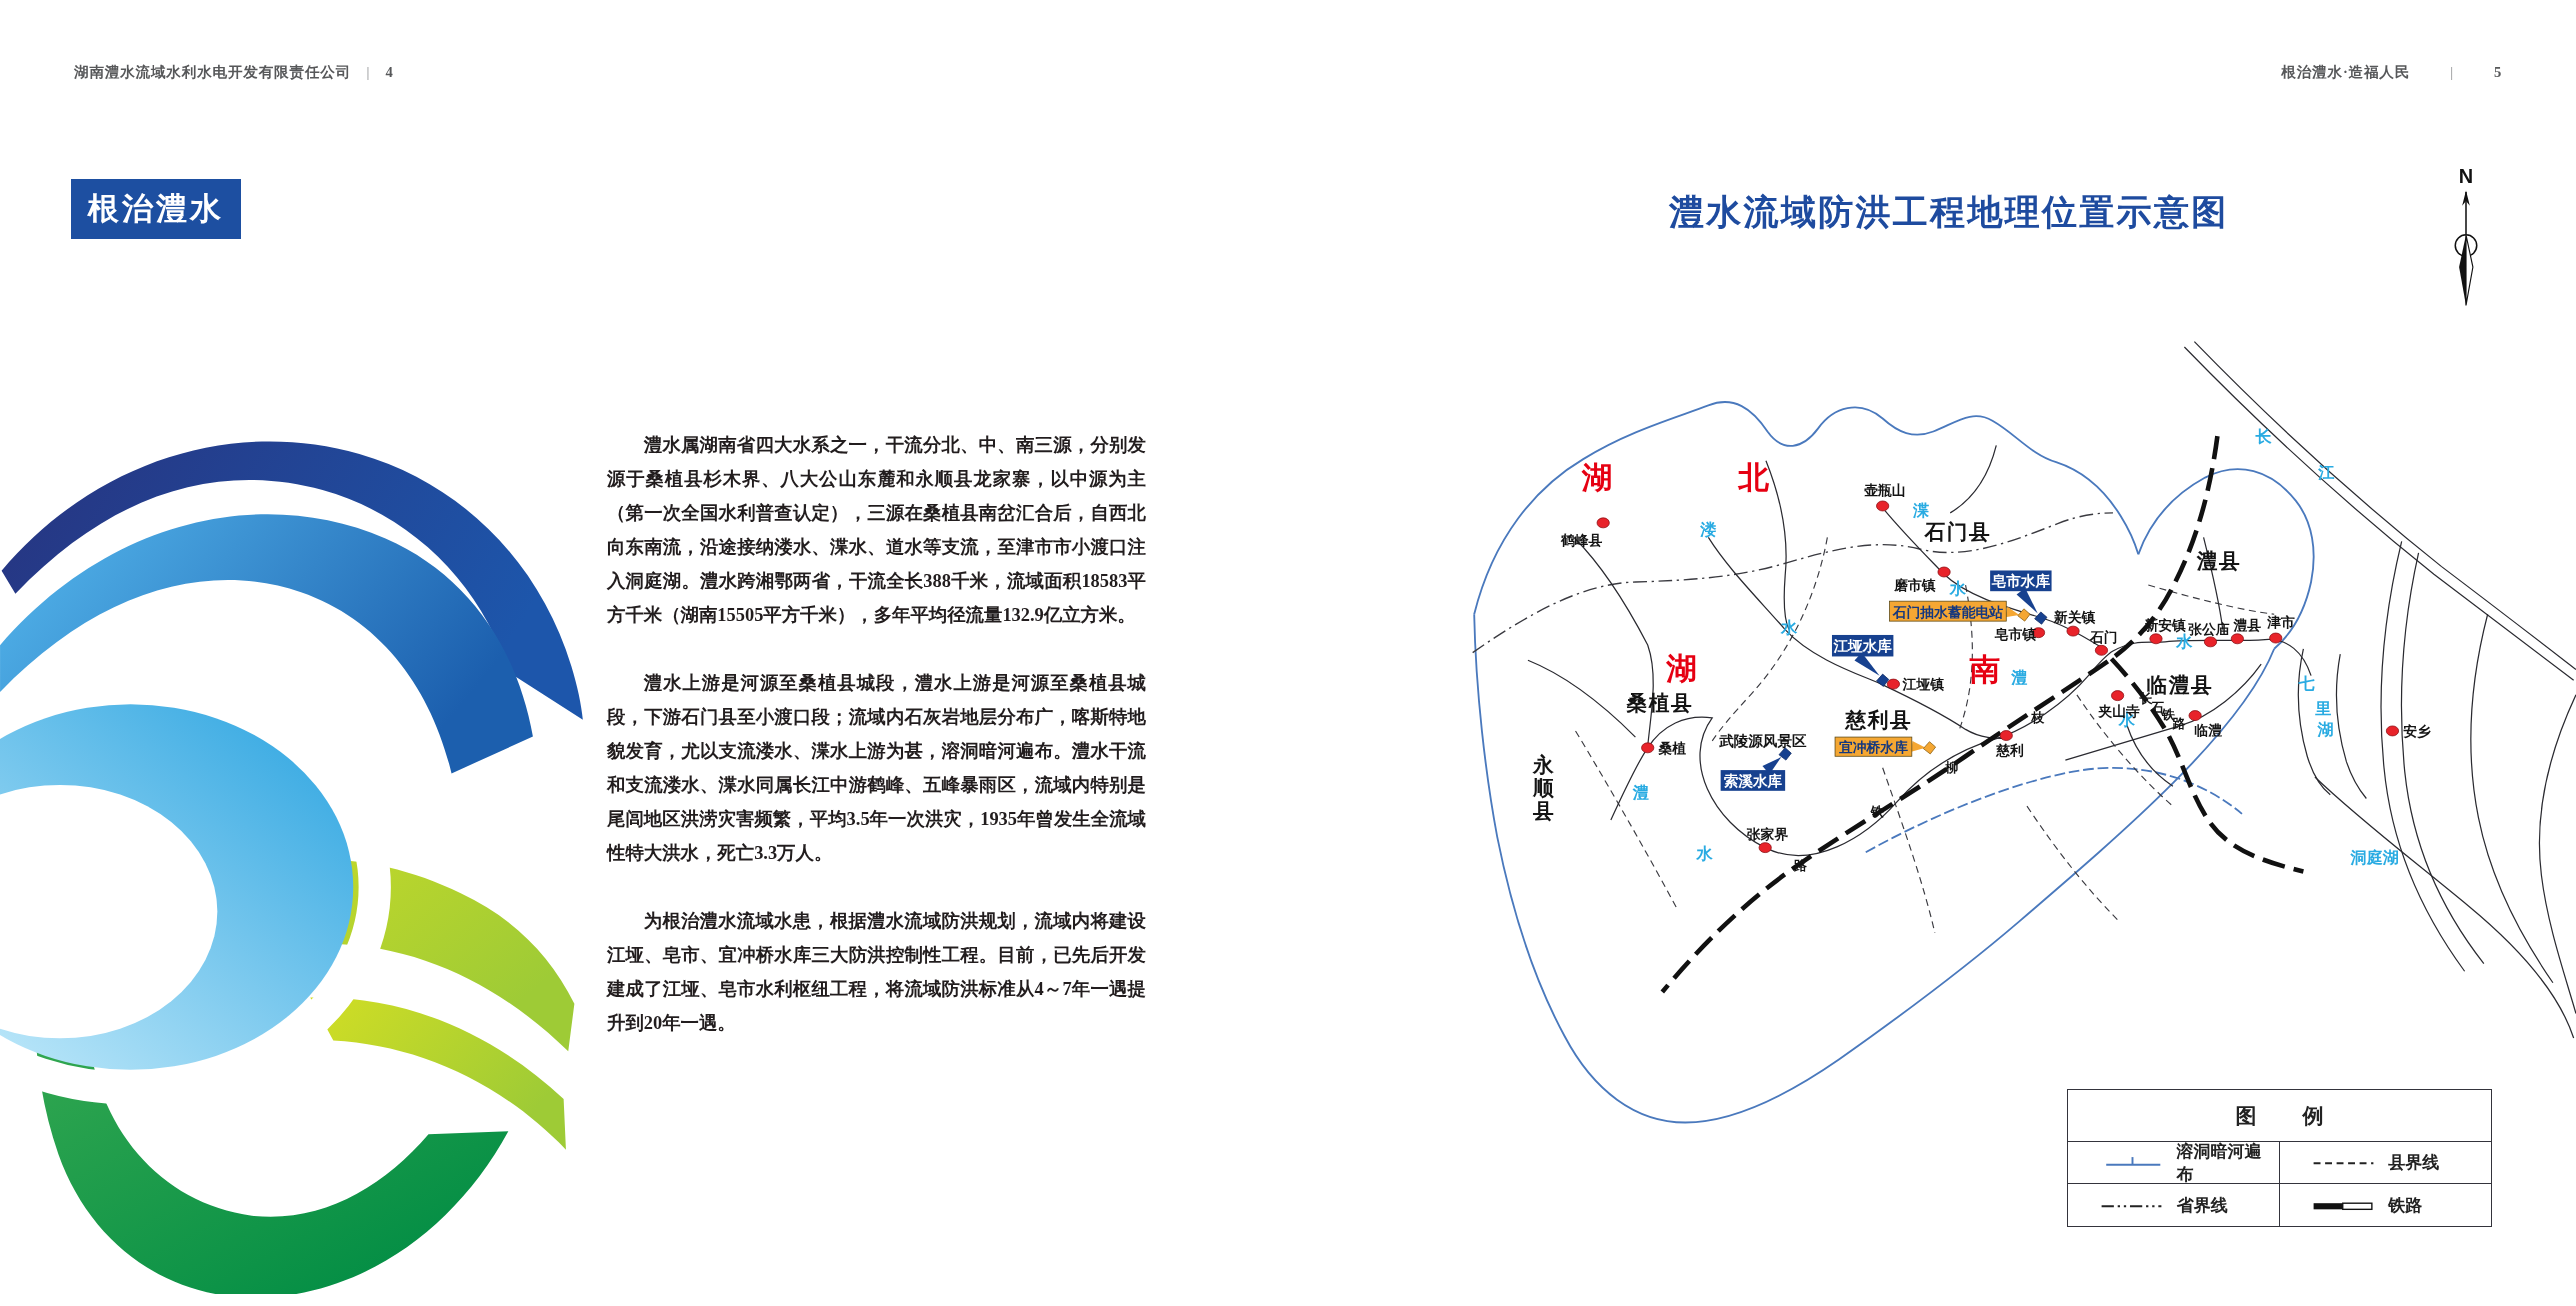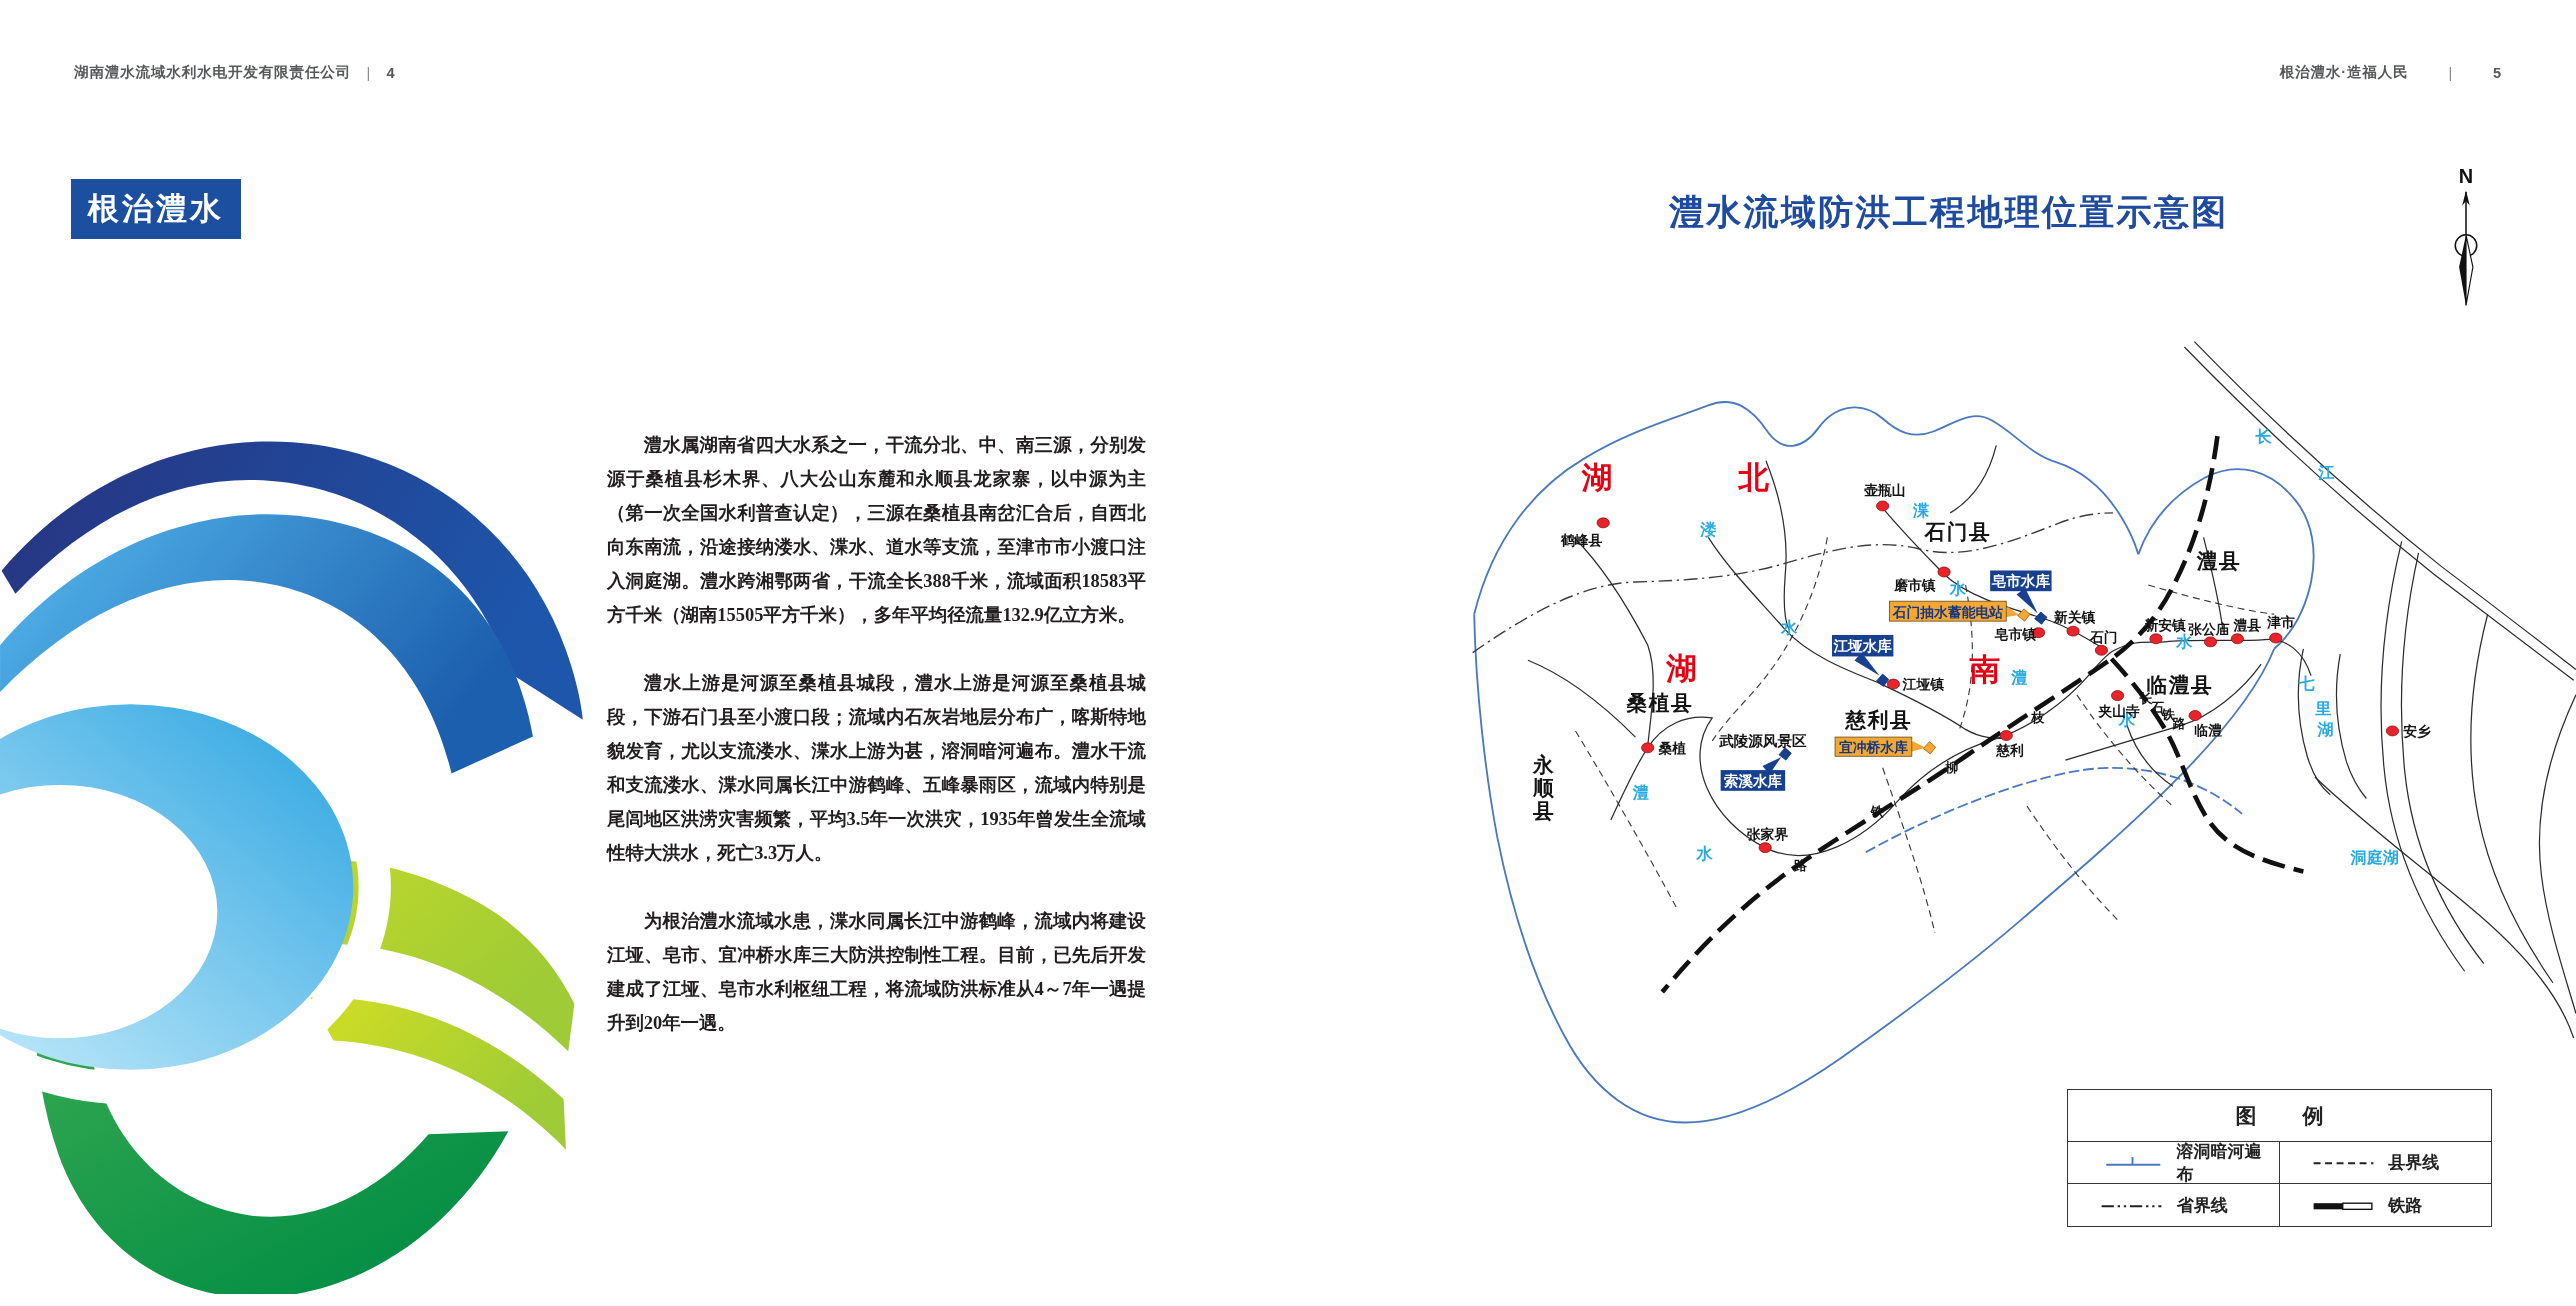--- a/index.html
+++ b/index.html
@@ -1,20 +1,20 @@
 <!DOCTYPE html>
 <html style="font-size:12.3px"><head>
 <meta charset="utf-8">
 <style>
   html,body{margin:0;padding:0;background:#e8e8e8;}
   .page{position:relative;width:2576px;height:1306px;background:#ffffff;overflow:hidden;
         font-family:"Liberation Sans",sans-serif;}
   
   .hdr{position:absolute;top:63px;display:flex;align-items:center;gap:15.4px;
-       font-size:14.6px;font-weight:bold;color:#57585a;letter-spacing:0.8px;}
+       font-size:14.6px;font-weight:bold;color:#57585a;letter-spacing:0.8px;font-family:Liberation Serif, serif;}
   .hdr-left{left:74px;}
   .hdr-right{right:74px;gap:40px;}
   .hdr .sep{color:#8a8b8d;font-weight:normal;}
   
   .badge{position:absolute;left:71px;top:179px;width:170px;height:60px;background:#1d4fa1;
          display:flex;align-items:center;justify-content:center;}
   .badge span{color:#fff;font-size:31px;font-weight:bold;letter-spacing:3.1px;}
   .bodytext{position:absolute;left:607px;top:428px;width:539px;color:#221d1e;}
   .bodytext p{margin:0 0 34px 0;font-family:"Liberation Serif",serif;font-weight:bold;
               font-size:18.4px;line-height:34px;text-align:justify;text-indent:2em;}
@@ -57,21 +57,21 @@
     <span>5</span>
   </div>
 
   <div class="badge">
     <span>根治澧水</span>
   </div>
 
   <div class="bodytext">
     <p>澧水属湖南省四大水系之一，干流分北、中、南三源，分别发源于桑植县杉木界、八大公山东麓和永顺县龙家寨，以中源为主（第一次全国水利普查认定），三源在桑植县南岔汇合后，自西北向东南流，沿途接纳溇水、渫水、道水等支流，至津市市小渡口注入洞庭湖。澧水跨湘鄂两省，干流全长388千米，流域面积18583平方千米（湖南15505平方千米），多年平均径流量132.9亿立方米。</p>
     <p>澧水上游是河源至桑植县城段，澧水上游是河源至桑植县城段，下游石门县至小渡口段；流域内石灰岩地层分布广，喀斯特地貌发育，尤以支流溇水、渫水上游为甚，溶洞暗河遍布。澧水干流和支流溇水、渫水同属长江中游鹤峰、五峰暴雨区，流域内特别是尾闾地区洪涝灾害频繁，平均3.5年一次洪灾，1935年曾发生全流域性特大洪水，死亡3.3万人。</p>
-    <p>为根治澧水流域水患，渫水同属长江中游鹤峰，流域内将建设江垭、皂市、宜冲桥水库三大防洪控制性工程。目前，已先后开发建成了江垭、皂市水利枢纽工程，将流域防洪标准从4～7年一遇提升到20年一遇。</p>
+    <p>为根治澧水流域水患，根据澧水流域防洪规划，流域内将建设江垭、皂市、宜冲桥水库三大防洪控制性工程。目前，已先后开发建成了江垭、皂市水利枢纽工程，将流域防洪标准从4～7年一遇提升到20年一遇。</p>
   </div>
 
   <svg style="position:absolute;left:0;top:411px;" width="599" height="883" viewBox="0 0 780 1150">
     <defs>
       <linearGradient id="gNavy" x1="0" y1="0" x2="1" y2="0.3">
         <stop offset="0" stop-color="#27337f"></stop>
           <stop offset="1" stop-color="#1d56ab"></stop>
       </linearGradient>
       <linearGradient id="gBlue" x1="0" y1="0" x2="1" y2="0.4">
         <stop offset="0" stop-color="#55b9ee"></stop>

